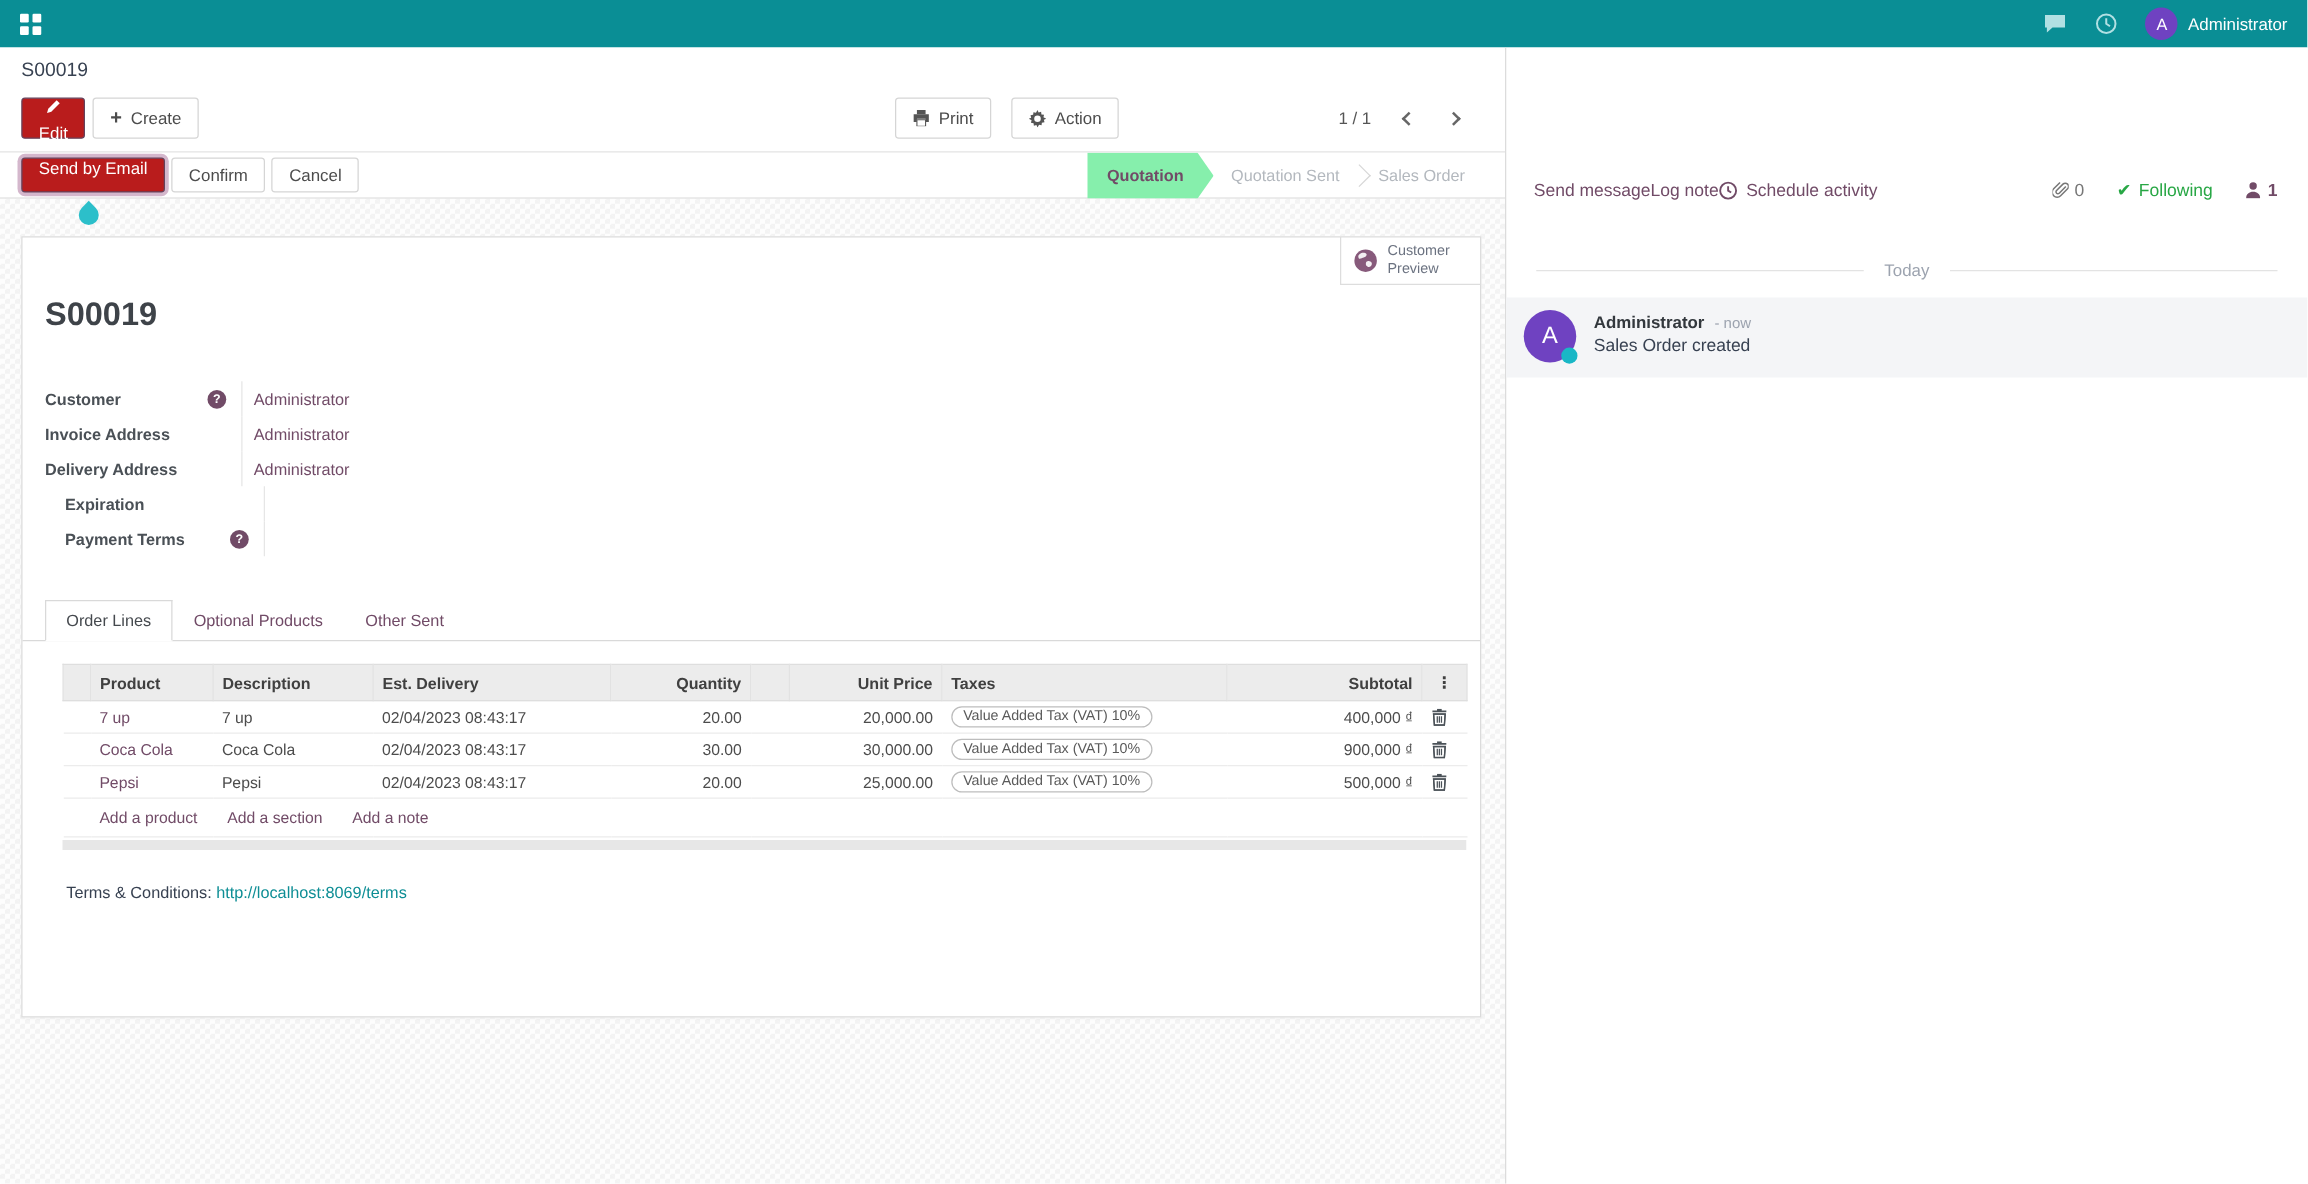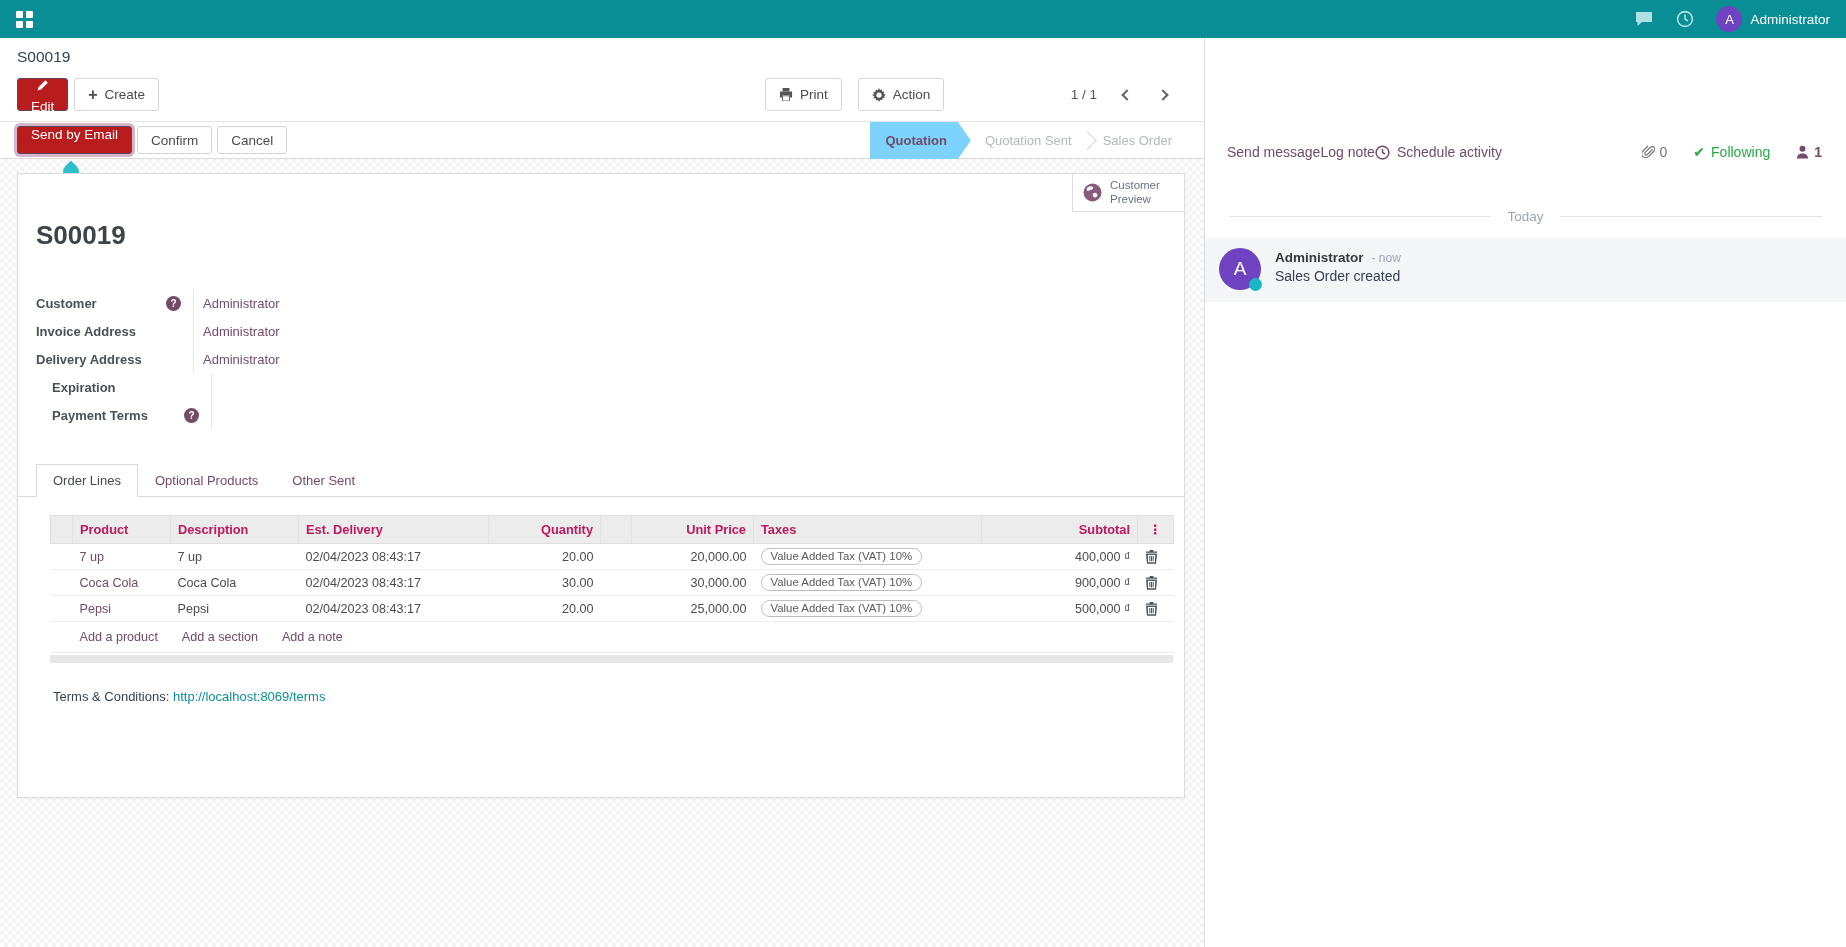--- a/index.html
+++ b/index.html
@@ -20,63 +20,63 @@
   .form-col { width:1204px; flex:0 0 1204px; display:flex; flex-direction:column; background:#fff; }
   .chatter { flex:1; border-left:1px solid #dcdcdc; background:#fff; display:flex; flex-direction:column; }
 
   
   .control-panel { padding:10px 16px 10px 17px; }
   .breadcrumb { font-size:15.5px; color:#374151; margin-bottom:12px; }
   .cp-buttons { position:relative; display:flex; align-items:center; gap:6px; height:33px; }
   .btn { display:inline-flex; align-items:center; gap:7px; height:33px; padding:0 13px; font-size:13.5px; background:#fff; border:1px solid #d5d5d5; border-radius:3px; color:#4c4c4c; cursor:pointer; font-family:inherit; }
   .btn-primary { background:#b91c1c; border-color:#65425b; color:#fff;flex-direction:column; }
   .btn-highlight { box-shadow:0 0 0 3px rgba(160,95,143,.45); }
-  .cp-center { position:absolute; left:748px; display:flex; gap:16px; }
+  .cp-center { position:absolute; left:699px; display:flex; gap:16px; }
   .pager { position:absolute; right:19px; display:flex; align-items:center; gap:24px; color:#555; font-size:13.5px; }
   .pager-btn { cursor:pointer; display:inline-flex; padding:2px; }
   .chev { display:inline-block; width:8px; height:8px; border-top:2px solid #666; border-right:2px solid #666; }
   .chev-left { transform:rotate(-135deg); }
   .chev-right { transform:rotate(45deg); }
   .plus { font-size:16px; font-weight:bold; line-height:1; }
 
   
   .statusbar { height:38px; border-top:1px solid #e4e4e4; border-bottom:1px solid #d9d9d9; display:flex; align-items:center; padding:0 0 0 17px; position:relative; }
   .statusbar .btn { height:28px; margin-right:5px; }
   .states { position:absolute; right:18px; top:0; height:37px; display:flex; align-items:center; }
   .state { color:#b3b8be; font-size:13px; padding:0 14px; white-space:nowrap; cursor:pointer; }
-  .state.active { height:37px; line-height:37px; background:#7dd3fc; color:#714B67; font-weight:bold; padding:0 24px 0 16px; clip-path:polygon(0 0, calc(100% - 13px) 0, 100% 50%, calc(100% - 13px) 100%, 0 100%); }
+  .state.active { height:37px; line-height:37px; background:#86efac; color:#714B67; font-weight:bold; padding:0 24px 0 16px; clip-path:polygon(0 0, calc(100% - 13px) 0, 100% 50%, calc(100% - 13px) 100%, 0 100%); }
   .chev-sep { display:inline-block; width:13px; height:13px; border-top:1px solid #d6d6d6; border-right:1px solid #d6d6d6; transform:rotate(45deg); margin:0 -5px; }
 
   
   .form-bg { position:relative; flex:1; background-color:#fdfdfd;
     background-image:linear-gradient(45deg,#f3f3f3 25%,transparent 25%,transparent 75%,#f3f3f3 75%),
                      linear-gradient(45deg,#f3f3f3 25%,transparent 25%,transparent 75%,#f3f3f3 75%);
     background-size:8px 8px; background-position:0 0,4px 4px; overflow:hidden; }
   .tip-drop { position:absolute; left:63px; top:5px; width:16px; height:16px; background:#2CBFCA; border-radius:0 50% 50% 50%; transform:rotate(45deg); }
-  .sheet { position:relative; margin:14px 19px 0 17px; width:1168px; min-height:625px; background:#fff; border:1px solid #dbdbdb; box-shadow:0 1px 2px rgba(0,0,0,.04); padding:0 0 28px 0; }
+  .sheet { position:relative; margin:30px 19px 0 17px; width:1168px; min-height:625px; background:#fff; border:1px solid #dbdbdb; box-shadow:0 1px 2px rgba(0,0,0,.04); padding:0 0 28px 0; }
   .preview-btn { position:absolute; top:-1px; right:-1px; display:flex; align-items:center; gap:8px; background:#fff; border:1px solid #ddd; padding:4px 12px 4px 10px; font-size:11.5px; color:#6b7280; text-align:left; line-height:1.25; cursor:pointer; font-family:inherit; }
   .sheet h1 { margin:46px 0 38px 18px; font-size:26px; color:#3e4349; font-weight:bold; }
 
   .fields { display:flex; margin:0 16px 34px 18px;flex-direction:column; }
   .fgroup { width:50%; }
   .frow { display:flex; align-items:center; min-height:28px; }
   .flabel { display:flex; align-items:center; width:158px; border-right:1px solid #e6e6e6; font-weight:bold; color:#4a5056; align-self:stretch; }
   .fgroup.right .flabel { width:160px; margin-left:16px; }
   .flabel .txt { flex:1; }
   .help-q { width:15px; height:15px; border-radius:50%; background:#714B67; color:#fff; font-size:10px; font-weight:bold; display:inline-flex; align-items:center; justify-content:center; margin-right:12px; }
   .fvalue { padding-left:9px; color:#714B67; cursor:pointer; }
 
   
   .tabs { display:flex; border-bottom:1px solid #d9d9d9; padding-left:18px; margin-bottom:18px; }
   .tab { padding:8px 16px; font-size:13px; color:#714B67; border:1px solid transparent; cursor:pointer; position:relative; top:1px; }
   .tab.active { background:#fff; color:#45494e; border-color:#d9d9d9; border-bottom-color:#fff; }
 
   
   table.olines { border-collapse:collapse; margin:0 13px 0 32px; width:1123px; table-layout:fixed; font-size:12.6px; }
-  .olines th { background:#ececec; border:1px solid #dedede; border-left:none; border-right:1px solid #e2e2e2; font-weight:bold; color:#be185d; padding:6px 7px; text-align:left; font-size:12.8px; }
+  .olines th { background:#ececec; border:1px solid #dedede; border-left:none; border-right:1px solid #e2e2e2; font-weight:bold; color:#404040; padding:6px 7px; text-align:left; font-size:12.8px; }
   .olines th:first-child { border-left:1px solid #dedede; }
   .olines td { border-bottom:1px solid #ececec; padding:4px 7px; color:#4c4c4c; }
   .olines .num { text-align:right; }
   .olines .link { color:#714B67; cursor:pointer; }
   .tax-pill { display:inline-block; border:1px solid #bdbdbd; border-radius:11px; padding:1px 9px 2px; font-size:11.4px; color:#5a5a5a; white-space:nowrap; }
   .kebab { text-align:center !important; color:#555; font-size:13px; cursor:pointer; }
   .trash-cell { text-align:center; cursor:pointer; }
   .addrow td { padding:8px 7px; }
   .addrow .link { margin-right:21px; }
   .table-strip { height:8px; background:#e7e7e7; margin:2px 13px 0 32px; width:1123px; }

